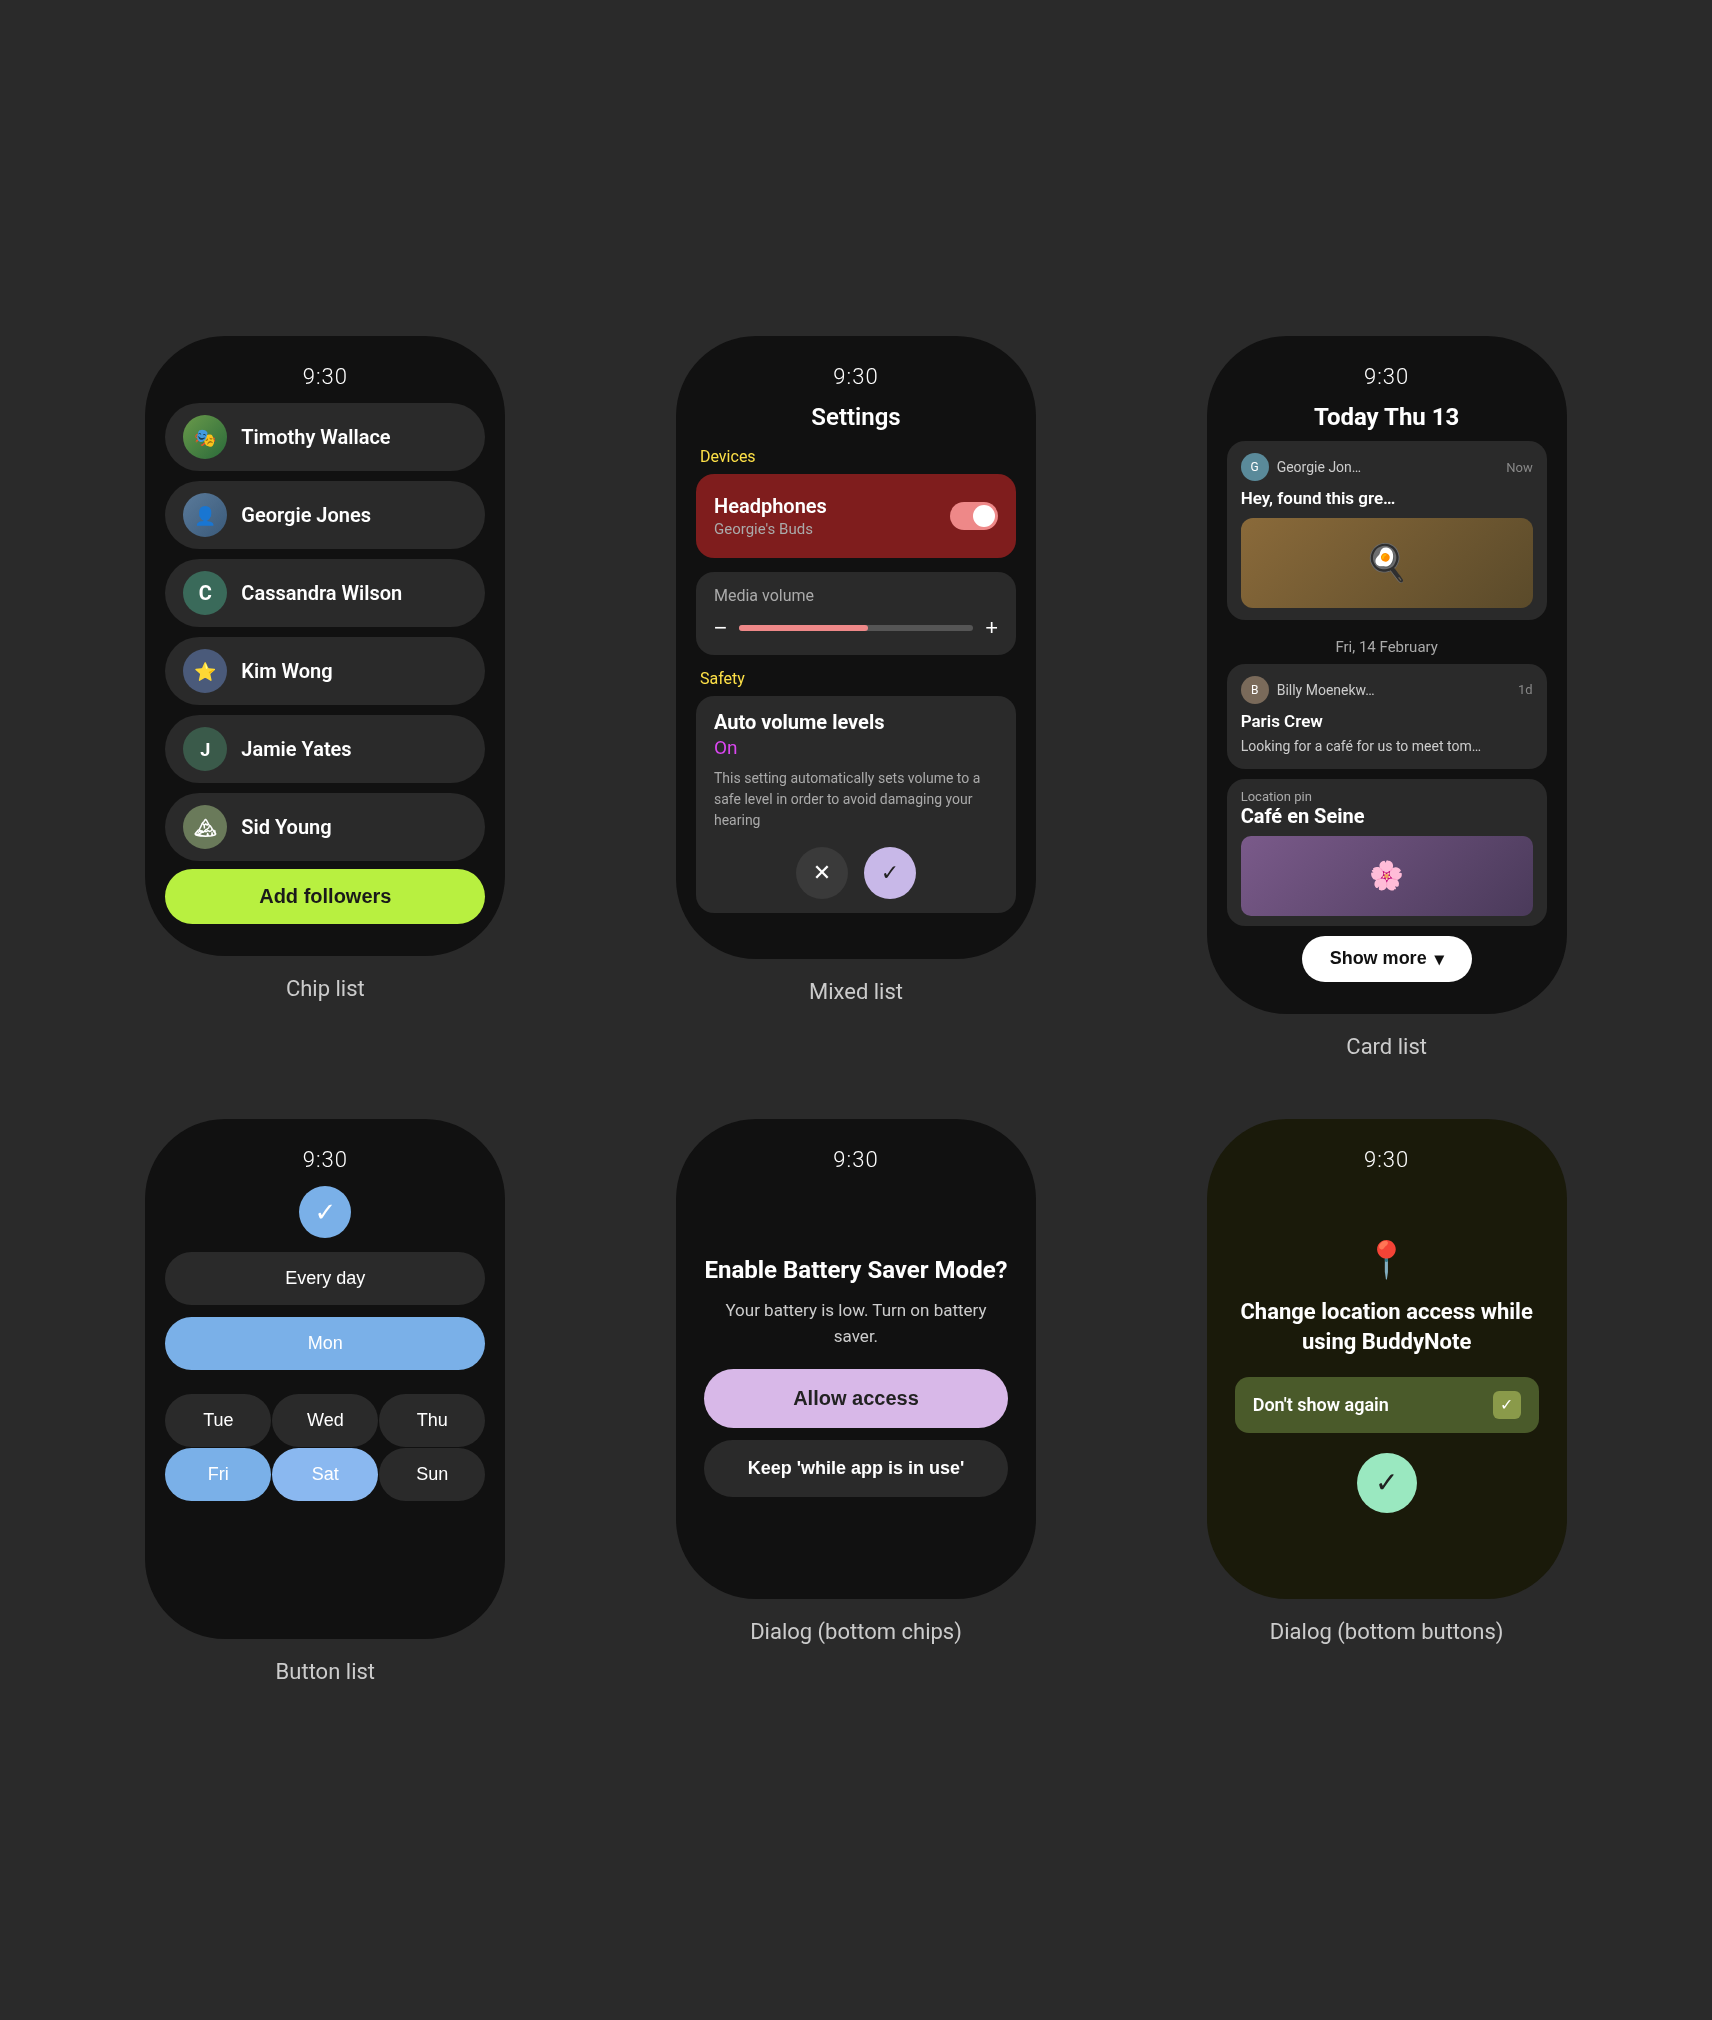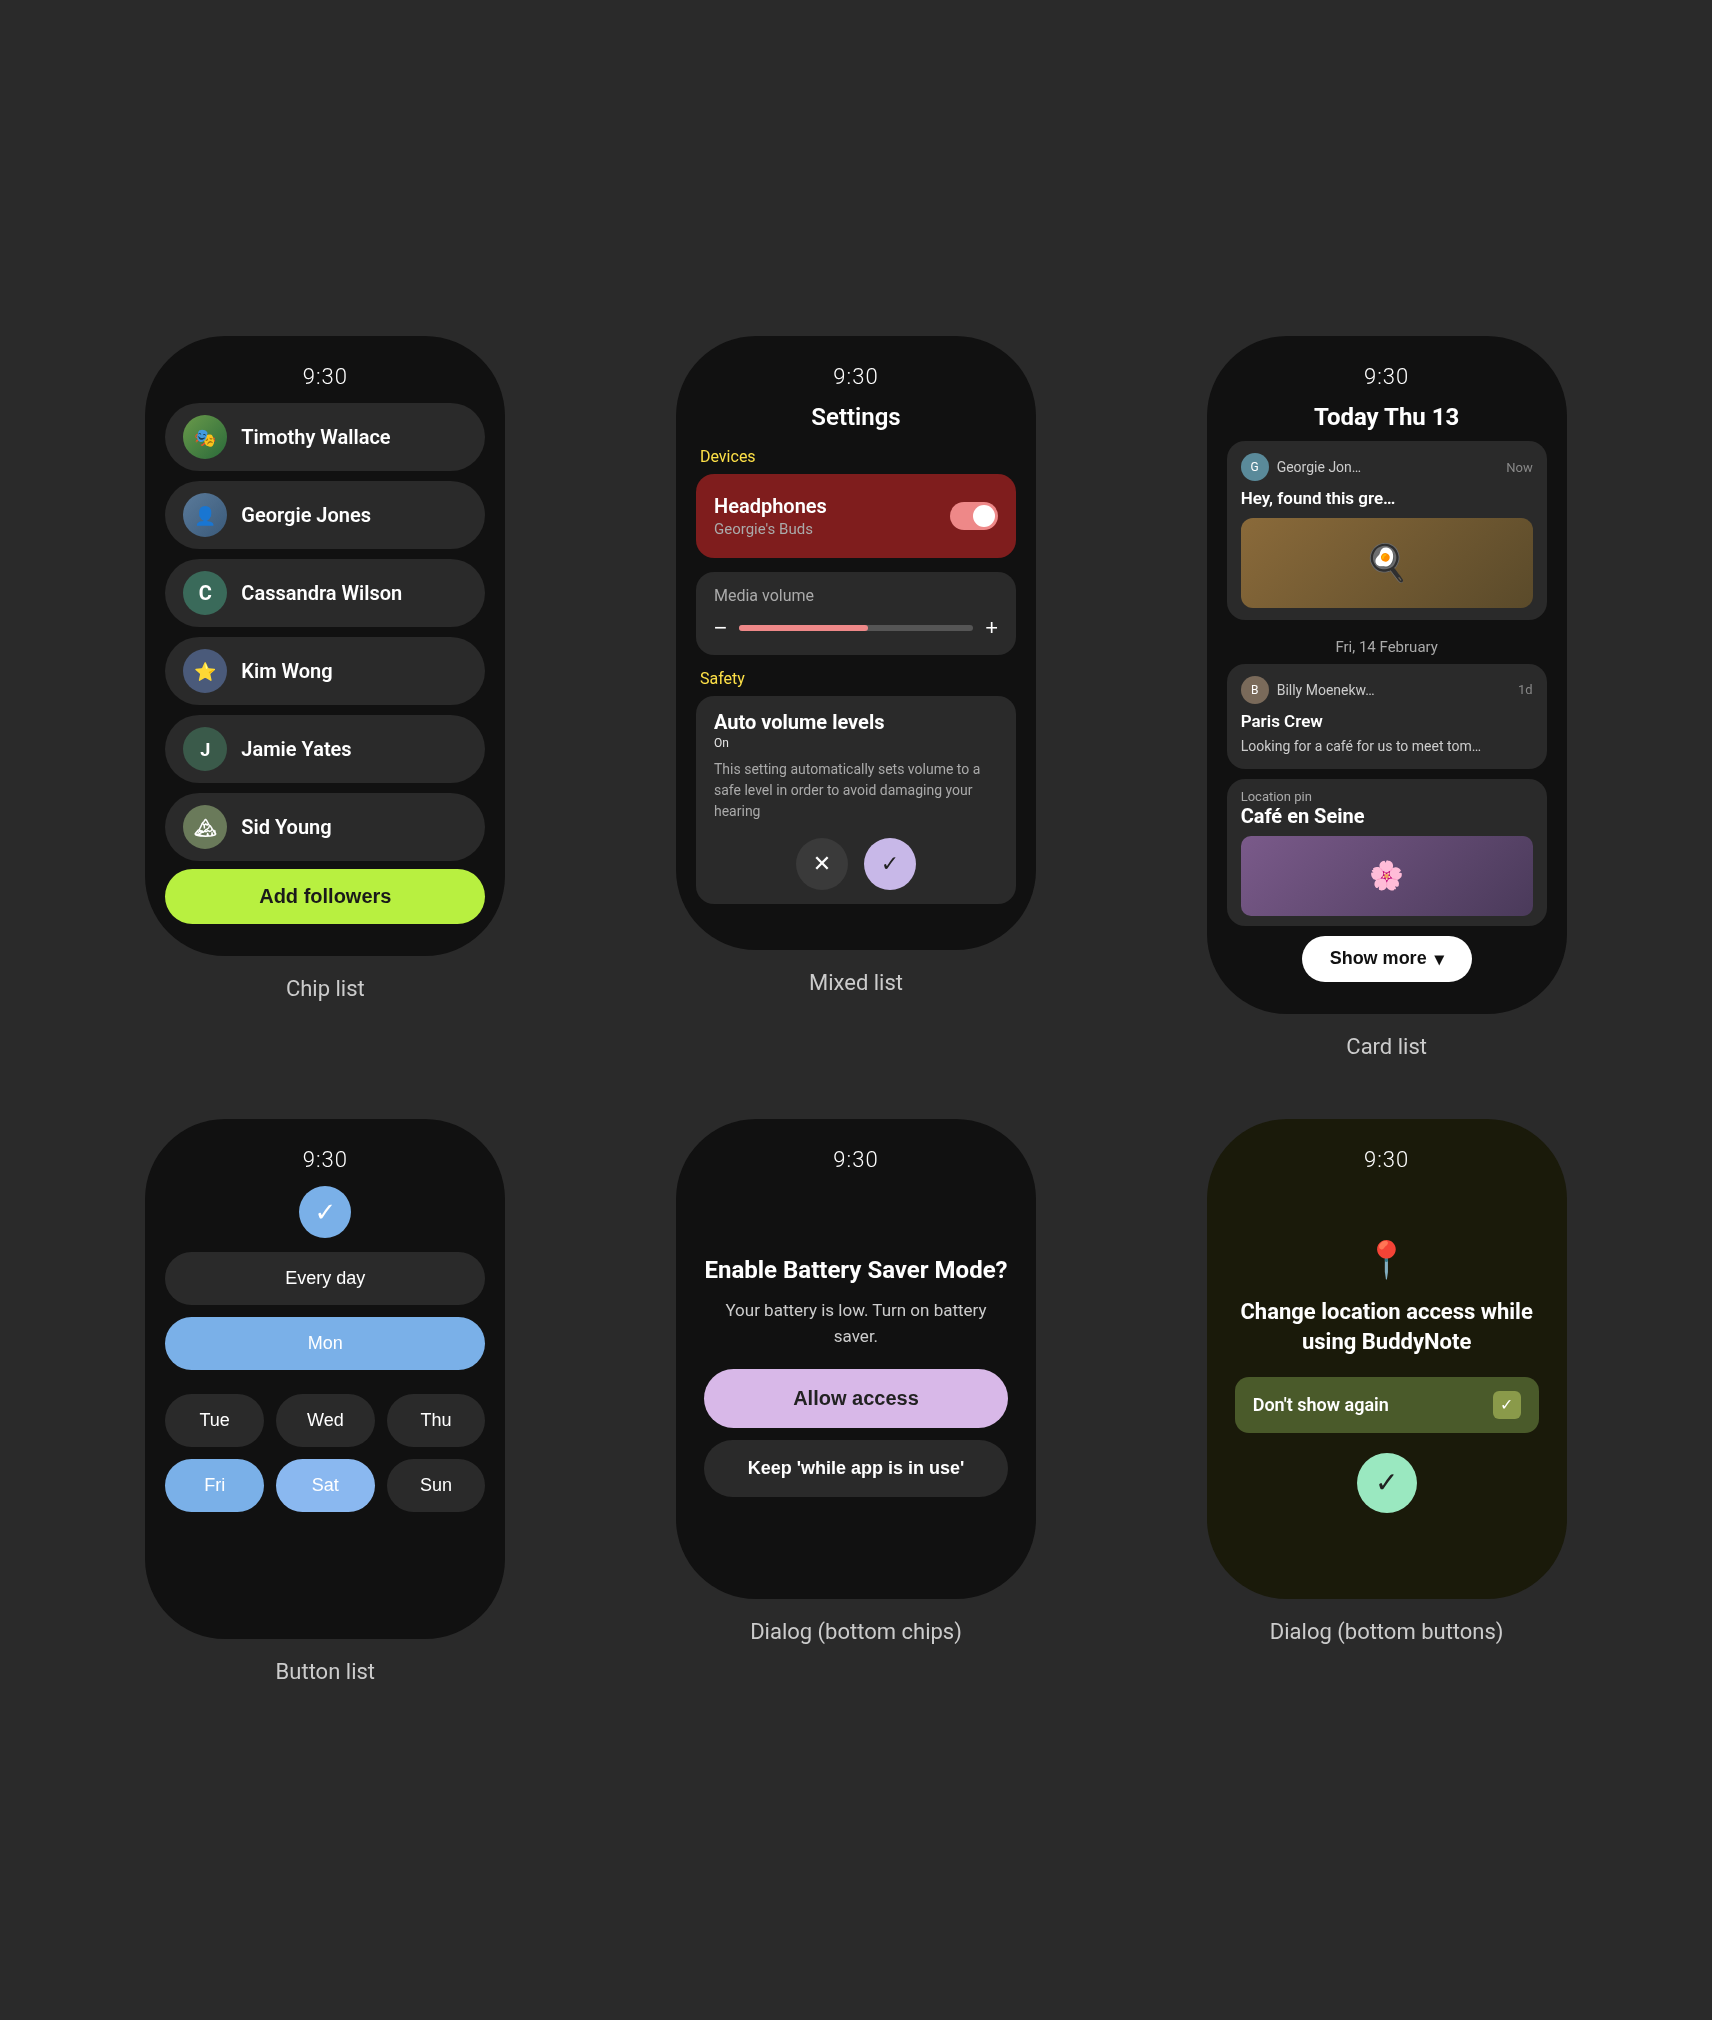--- a/index.html
+++ b/index.html
@@ -196,21 +196,21 @@
       border-radius: 3px;
     }
     .safety-row {
       background: #2a2a2a;
       border-radius: 18px;
       width: 100%;
       padding: 14px 18px;
       margin-bottom: 14px;
     }
     .safety-title { color: #fff; font-size: 20px; font-weight: 700; }
-    .safety-sub { color: #e5e5e5; font-size: 12px; margin-top: 2px; }
+    .safety-sub { color: #d946ef; font-size: 19px; margin-top: 2px; }
     .safety-desc { color: #aaa; font-size: 14px; margin-top: 9px; line-height: 1.5; }
     .dialog-buttons {
       display: flex;
       gap: 16px;
       margin-top: 16px;
       justify-content: center;
     }
     .icon-btn-cancel {
       width: 52px; height: 52px;
       border-radius: 50%;
@@ -310,21 +310,21 @@
       align-items: center;
       gap: 8px;
     }
     
     .button-list-watch {
       min-height: 520px;
     }
     .days-grid-3 {
       display: grid;
       grid-template-columns: repeat(3, 1fr);
-      gap: 12px;
+      gap: 1px;
       width: 100%;
       margin-top: 12px;
     }
     .day-btn {
       background: #2a2a2a;
       border: none;
       border-radius: 50px;
       padding: 16px 10px;
       color: #fff;
       font-size: 18px;

